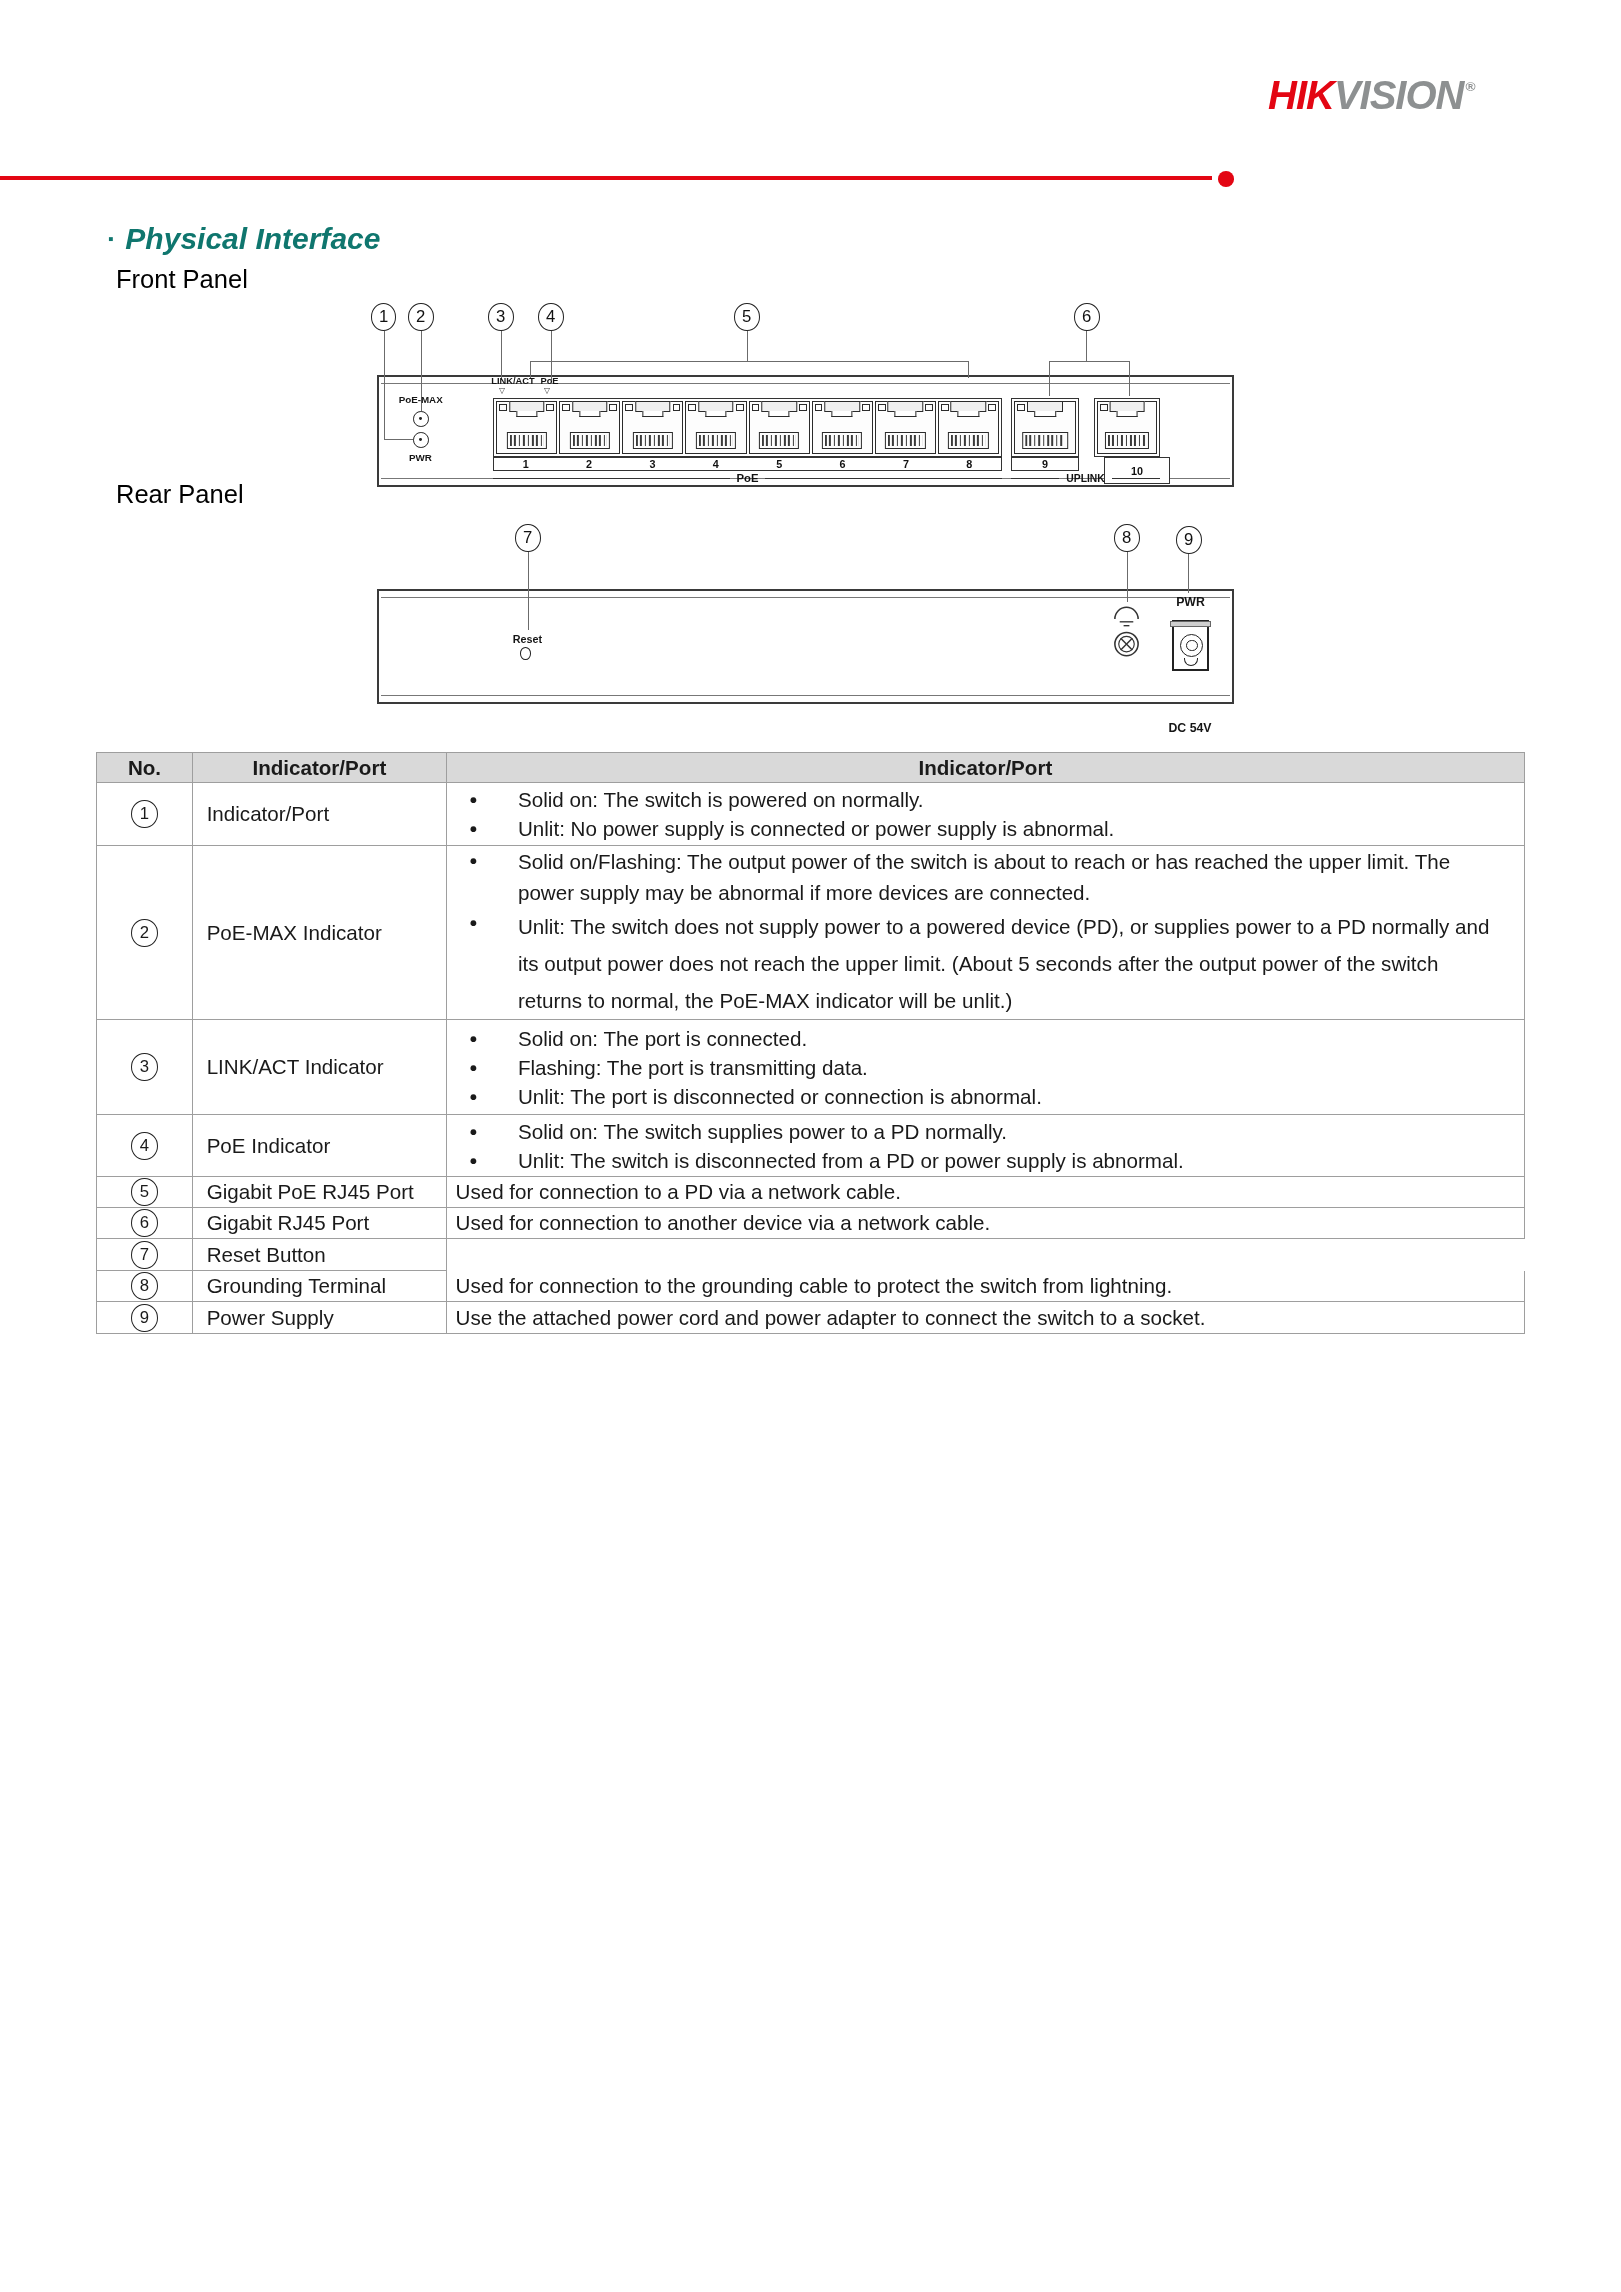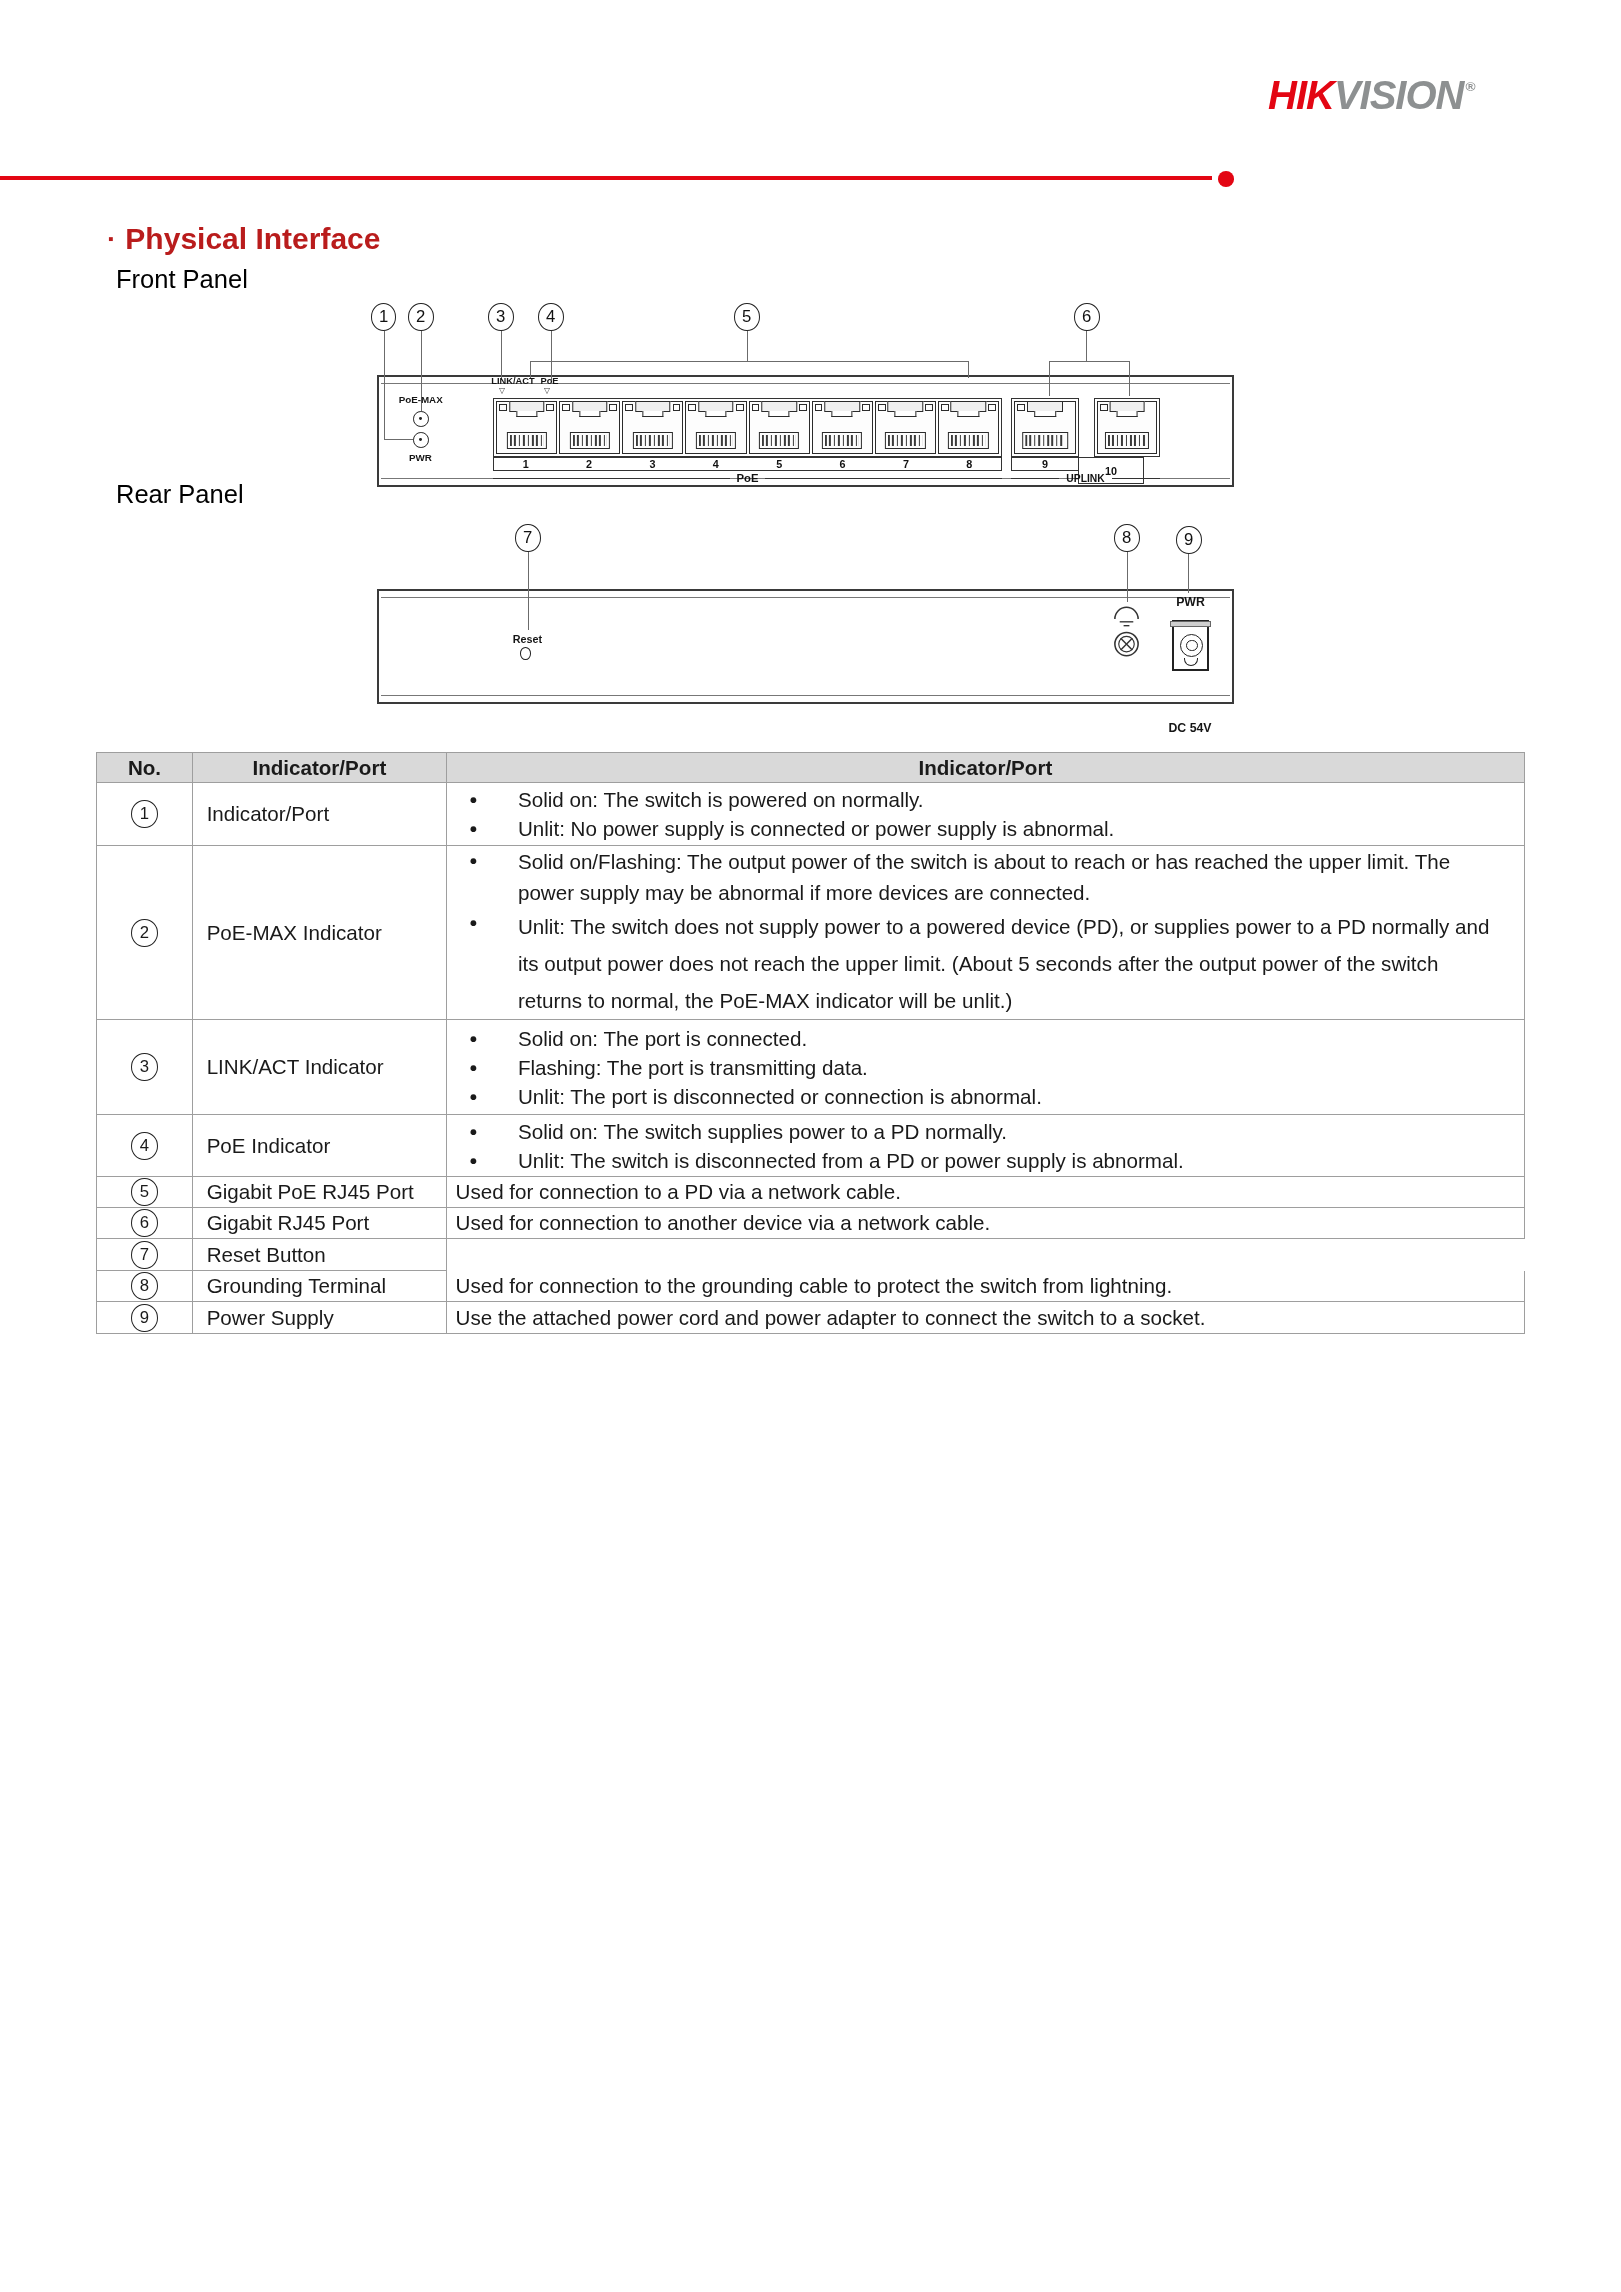--- a/index.html
+++ b/index.html
@@ -7,21 +7,21 @@
         font-family:"Liberation Sans","DejaVu Sans",sans-serif;color:#1a1a1a;}
   .abs{position:absolute;}
   
   .logo{position:absolute;left:1268px;top:73px;font-style:italic;font-weight:800;
         font-size:40px;letter-spacing:-1px;white-space:nowrap;}
   .logo .hik{color:#e30613;}
   .logo .vision{color:#8d9091;}
   .logo .reg{font-size:13.7px;color:#8d9091;vertical-align:17.6px;margin-left:2px;font-style:normal;}
   .red-rule{position:absolute;left:0;top:176px;width:1212px;height:3.9px;background:#e30613;}
   .red-dot{position:absolute;left:1218px;top:171px;width:15.7px;height:15.7px;border-radius:50%;background:#e30613;}
-  .section-title{position:absolute;left:108px;top:222px;font-size:30px;font-weight:bold;color:#b91c1c;}
+  .section-title{position:absolute;left:108px;top:222px;font-size:30px;font-weight:bold;color:#0f766e;font-style:italic;}
   .section-title .sq{font-size:15.7px;vertical-align:4.9px;margin-right:11.8px;}
   .panel-heading{position:absolute;left:116px;font-size:25.5px;color:#000000;}
   
   .diagram{position:absolute;width:882px;height:196px;}
   .vline,.hline{position:absolute;background:#6b6b6b;z-index:1;}
   .vline{width:1.3px;}
   .hline{height:1.3px;}
   .callout{position:absolute;width:25.5px;height:28px;border:1.6px solid #222;border-radius:50%;
            background:#fff;display:flex;align-items:center;justify-content:center;
            font-size:16.7px;color:#111;z-index:3;box-sizing:border-box;}
@@ -214,21 +214,21 @@
         <div class="rj45 uplink">
           <div class="latch"></div>
           <div class="latch2"></div>
           <div class="led l"></div>
           <div class="pins"></div>
         </div>
       </div>
     <div class="num-band" style="left:648px;top:158px;width:68px;height:13.7px;">
         <span class="num-cell">9</span>
       </div>
-    <div class="num-band" style="left:715px;top:158px;width:66px;height:27px;">
+    <div class="num-band" style="left:741px;top:158px;width:66px;height:27px;">
         <span class="num-cell">10</span>
       </div>
     <div class="group-label" style="left:648px;top:173px;width:149px;height:12.7px;">
       <span class="bar"></span>
       <span class="glt" style="font-size:10.3px;">UPLINK</span>
       <span class="bar"></span>
     </div>
   </div>
 
   <div class="diagram" style="left:363px;top:519px;">

